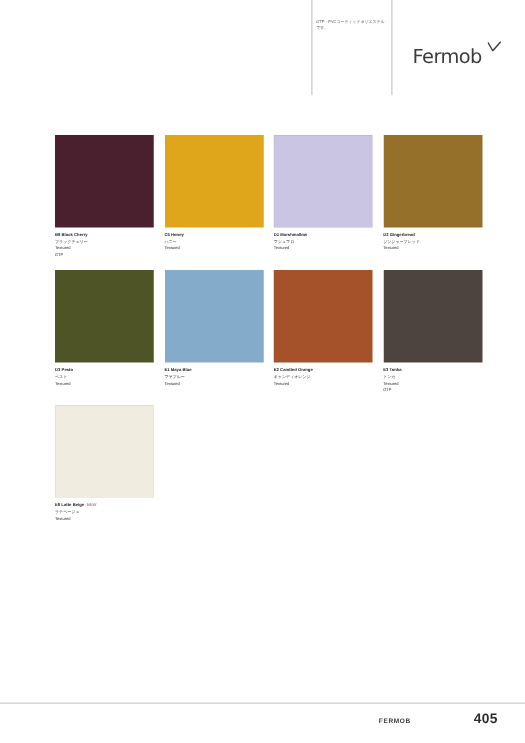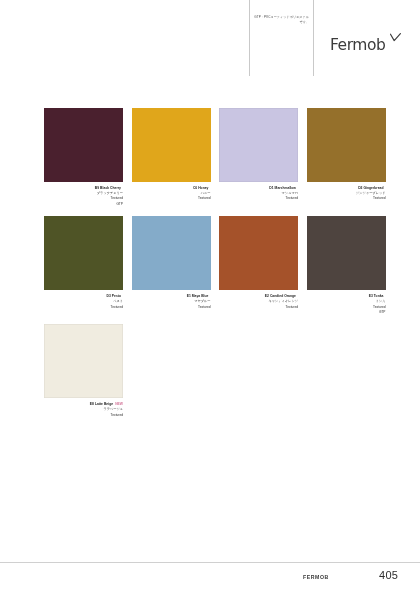--- a/index.html
+++ b/index.html
@@ -14,21 +14,20 @@
     font-family: "Liberation Sans", sans-serif;
     position: relative;
     overflow: hidden;
   }
 
   
   .page {
     position: absolute;
     inset: 0;
     background: #ffffff;
-    text-align: right;
   }
 
   
   .header {
     position: absolute;
     top: 0;
     left: 0;
     right: 0;
     height: 92px;
   }
@@ -155,20 +154,21 @@
     color: #3a3a3a;
     font-weight: bold;
   }
   .footer-page {
     position: absolute;
     left: 379px;
     top: 569px;
     font-size: 11px;
     color: #2e2e2e;
     letter-spacing: 0.3px;
+    font-weight: bold;
   }
 </style>
 </head>
 <body>
 
 <div class="page">
 
   <div class="header">
     <div class="header-rule-left"></div>
     <div class="header-rule-right"></div>

